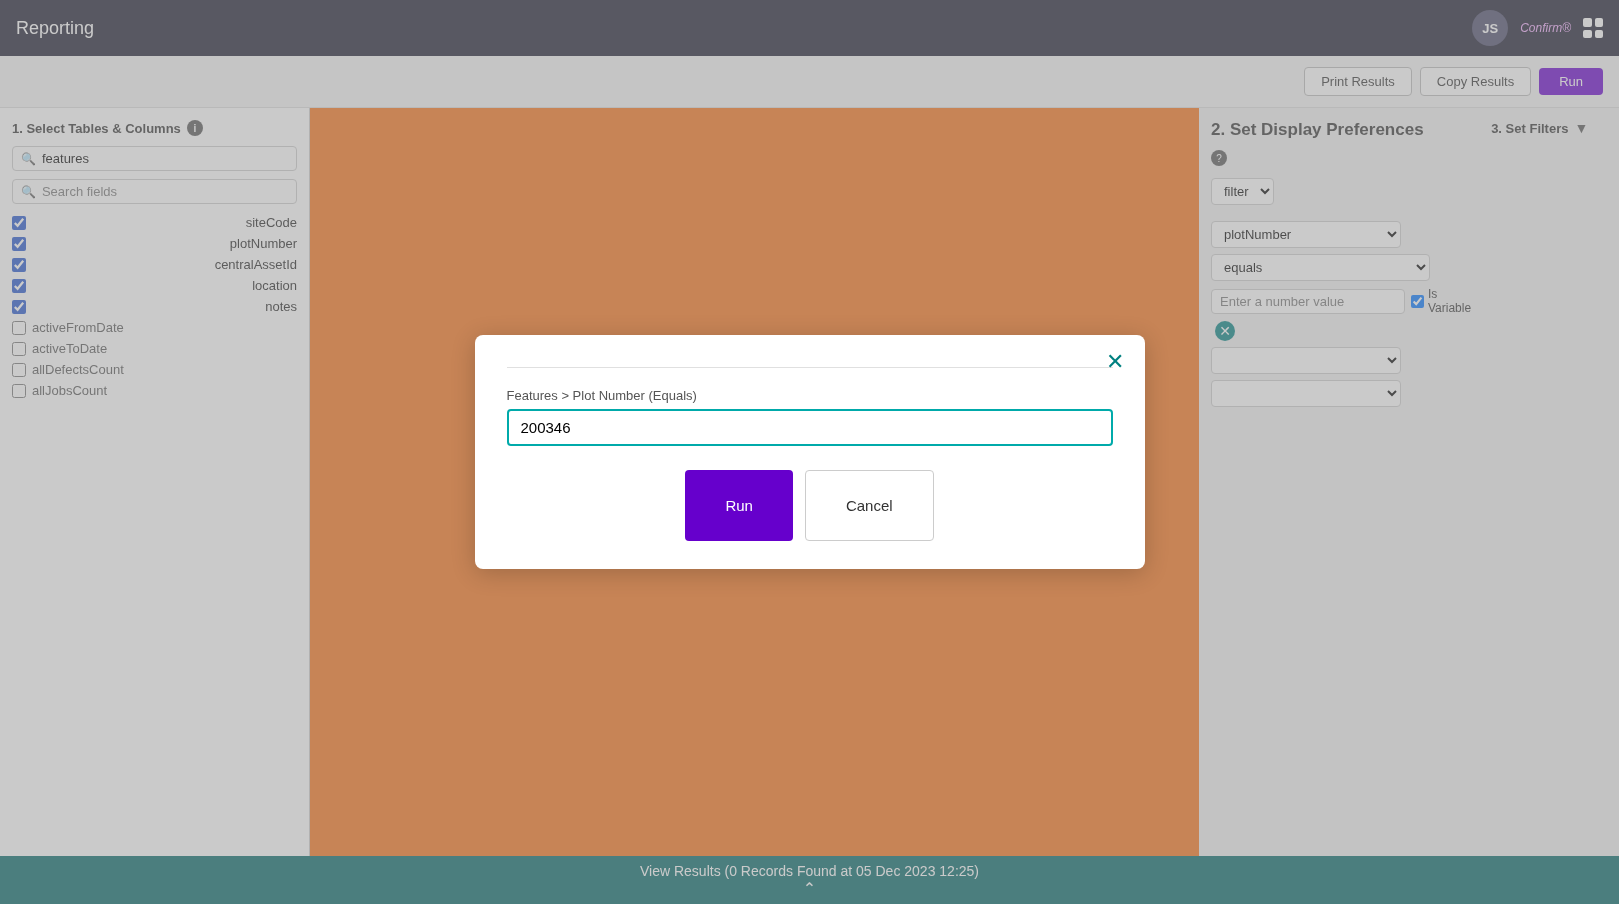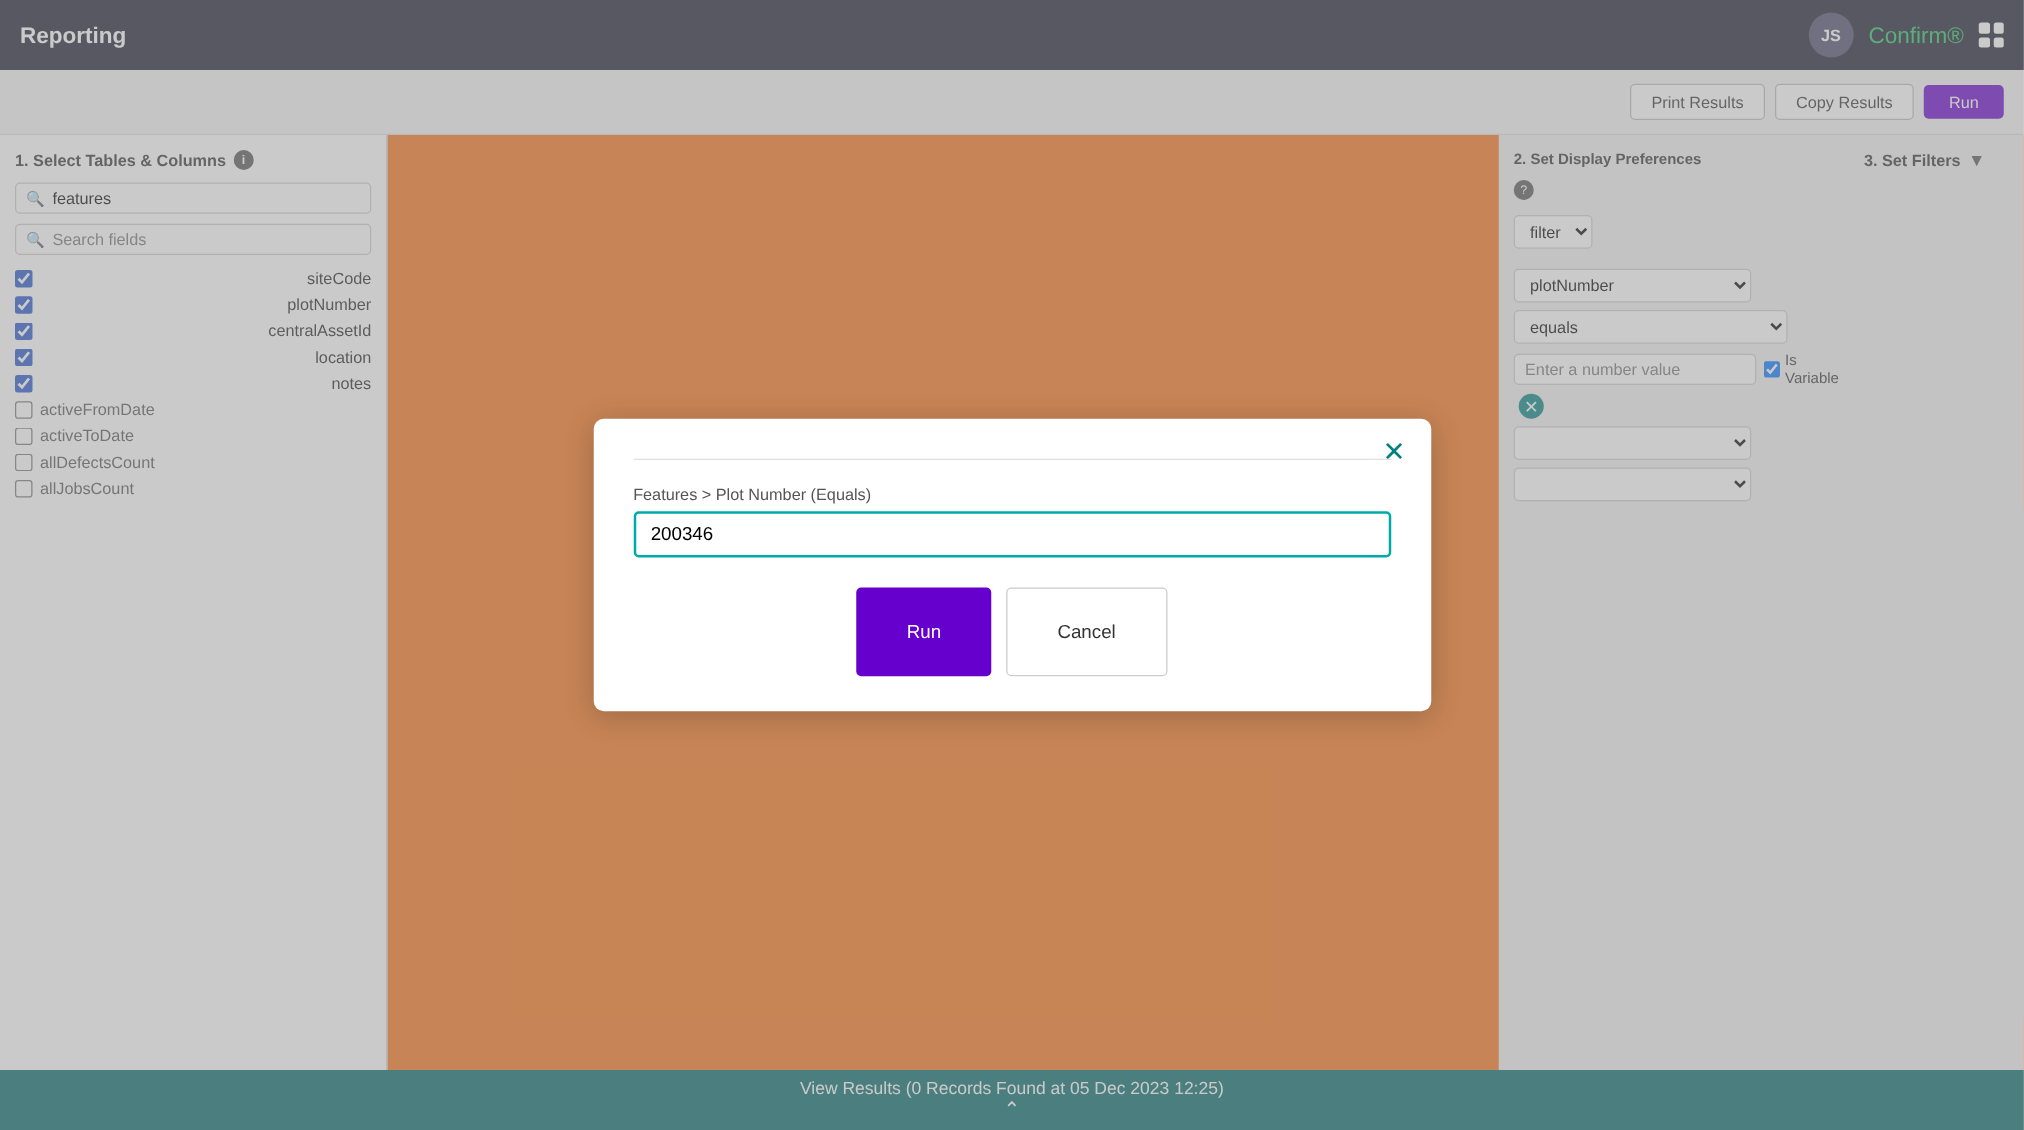--- a/index.html
+++ b/index.html
@@ -10,39 +10,40 @@
       background: #1a1a2e;
       height: 56px;
       display: flex;
       align-items: center;
       justify-content: space-between;
       padding: 0 16px;
     }
     .top-bar-left {
       color: white;
       font-size: 18px;
-      font-weight: bold;
+      font-weight: normal;
       text-align: right;
     }
     .top-bar-right {
       display: flex;
       align-items: center;
       gap: 12px;
     }
     .avatar {
       width: 36px; height: 36px;
       border-radius: 50%;
       background: #4a4a6a;
       color: white;
       display: flex; align-items: center; justify-content: center;
       font-size: 13px; font-weight: bold;
     }
     .confirm-brand {
-      color: #22c55e;
-      font-size: 18px;
+      color: #f0abfc;
+      font-size: 12px;
+      font-style: italic;
     }
     .grid-icon {
       display: grid;
       grid-template-columns: 1fr 1fr;
       gap: 3px;
       width: 20px; height: 20px;
     }
     .grid-icon span {
       background: white;
       border-radius: 2px;
@@ -308,21 +309,21 @@
       border-radius: 4px;
       font-size: 15px;
       cursor: pointer;
     }
 
     
     .middle-space {
       flex: 1;
     }
     .panel-col-title {
-      font-size: 12px;
+      font-size: 17px;
       font-weight: bold;
       color: #333;
       margin-bottom: 10px;
     }
   </style>
 </head>
 <body>
 
 <div class="top-bar">
   <div class="top-bar-left">Reporting</div>

